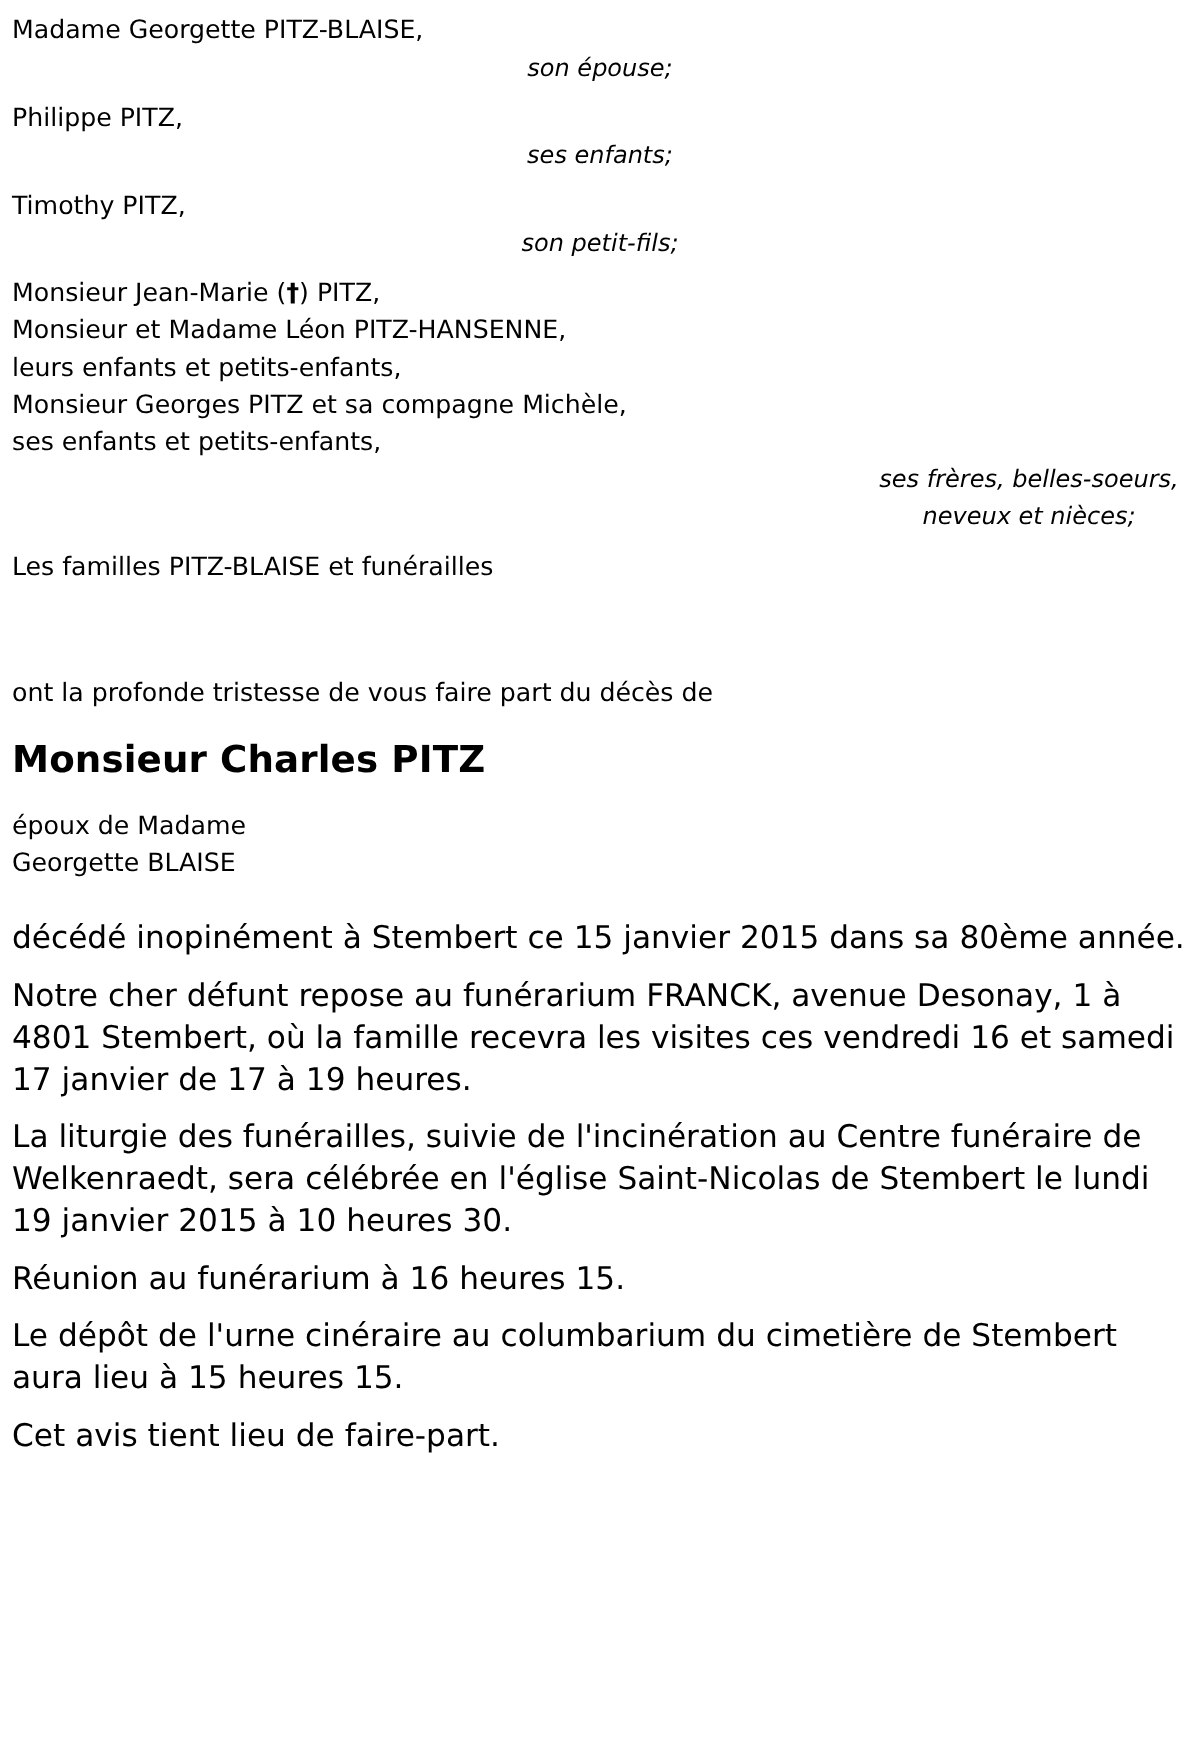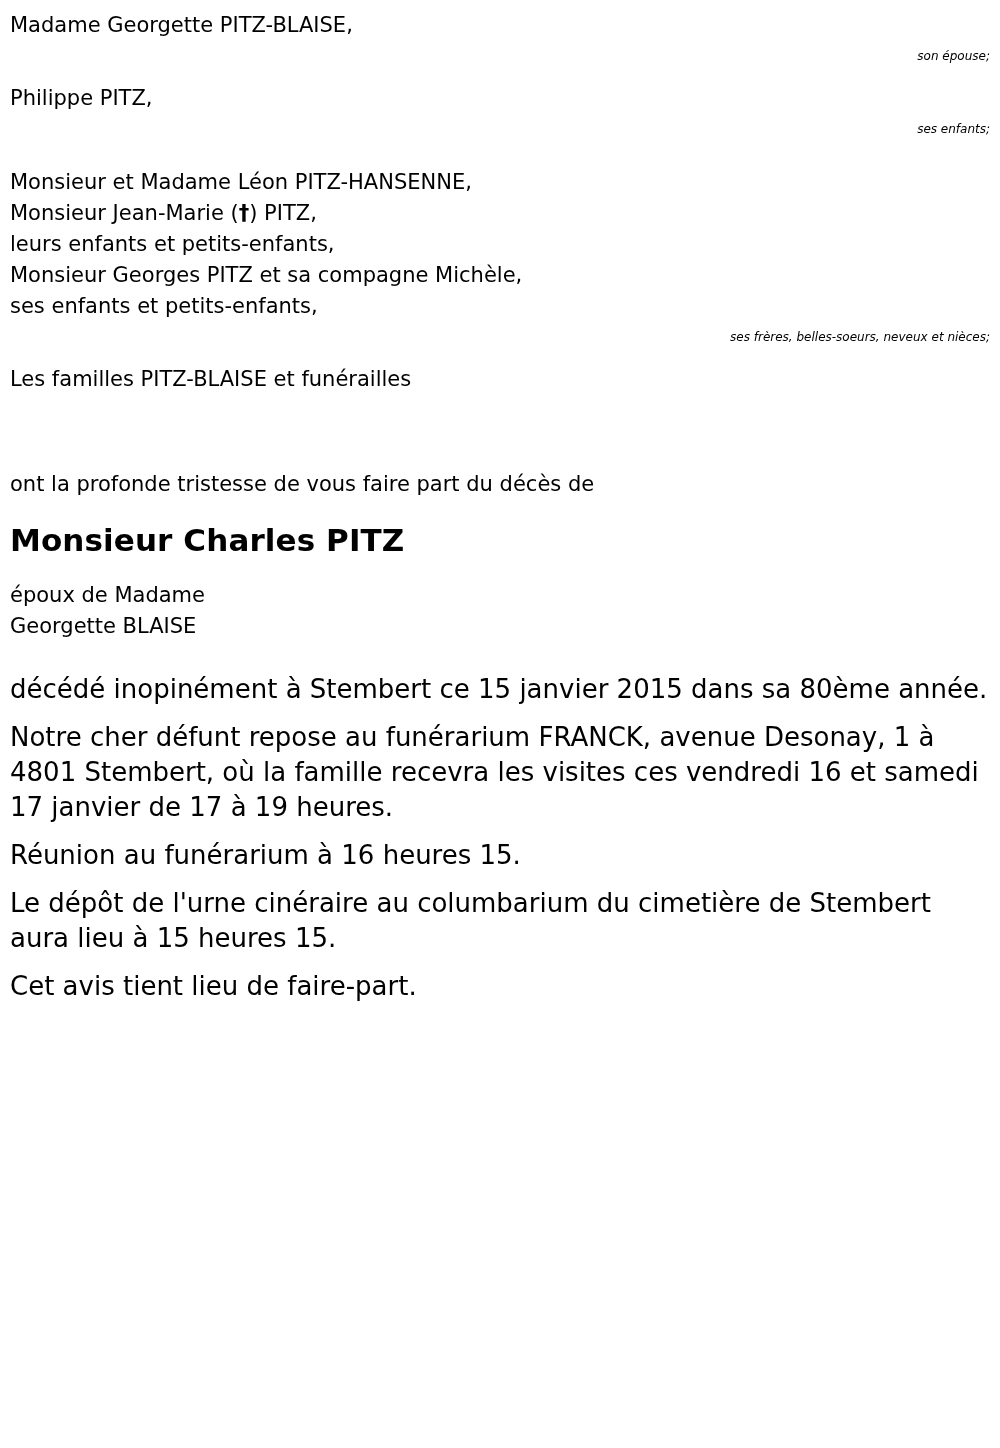--- a/index.html
+++ b/index.html
@@ -32,23 +32,23 @@
   .names {
     display: block;
   }
   .name-line {
     font-size: 21px;
     line-height: 31px;
     white-space: nowrap;
   }
   .relation {
     display: block;
-    text-align: right;
+    text-align: center;
     font-style: italic;
-    font-size: 12px;
+    font-size: 20px;
     line-height: 31px;
     margin-left: auto;
   }
   .relation.narrow {
     width: 265px;
   }
 
   .gap-sm { height: 11px; }
   .gap-md { height: 20px; }
   .gap-lg { height: 30px; }
@@ -104,27 +104,33 @@
 
   <div class="rel-row">
     <div class="names">
       <div class="name-line">Philippe PITZ,</div>
     </div>
     <div class="relation">ses enfants;</div>
   </div>
 
   <div class="gap-sm"></div>
 
+  <div class="rel-row">
+    <div class="names">
+      <div class="name-line">Timothy PITZ,</div>
+    </div>
+    <div class="relation">son petit-fils;</div>
+  </div>
 
   <div class="gap-sm"></div>
 
   <div class="rel-row">
     <div class="names">
+      <div class="name-line">Monsieur Jean-Marie (<span class="dagger">†</span>) PITZ,</div>
       <div class="name-line">Monsieur et Madame Léon PITZ-HANSENNE,</div>
-      <div class="name-line">Monsieur Jean-Marie (<span class="dagger">†</span>) PITZ,</div>
       <div class="name-line">leurs enfants et petits-enfants,</div>
       <div class="name-line">Monsieur Georges PITZ et sa compagne Michèle,</div>
       <div class="name-line">ses enfants et petits-enfants,</div>
     </div>
     <div class="relation narrow">ses frères, belles-soeurs, neveux et nièces;</div>
   </div>
 
   <div class="gap-sm"></div>
 
   <div class="families">Les familles PITZ-BLAISE et funérailles</div>
@@ -139,17 +145,18 @@
 
   <div class="gap-md"></div>
 
   <div class="spouse-of">époux de Madame</div>
   <div class="spouse-of">Georgette BLAISE</div>
 
   <div class="gap-lg"></div>
 
   <p class="para">décédé inopinément à Stembert ce 15 janvier 2015 dans sa 80ème année.</p>
   <p class="para">Notre cher défunt repose au funérarium FRANCK, avenue Desonay, 1 à 4801 Stembert, où la famille recevra les visites ces vendredi 16 et samedi 17 janvier de 17 à 19 heures.</p>
+  <p class="para">La liturgie des funérailles, suivie de l'incinération au Centre funéraire de Welkenraedt, sera célébrée en l'église Saint-Nicolas de Stembert le lundi 19 janvier 2015 à 10 heures 30.</p>
   <p class="para">Réunion au funérarium à 16 heures 15.</p>
   <p class="para">Le dépôt de l'urne cinéraire au columbarium du cimetière de Stembert aura lieu à 15 heures 15.</p>
   <p class="para">Cet avis tient lieu de faire-part.</p>
 
 </div>
 
 </body></html>

